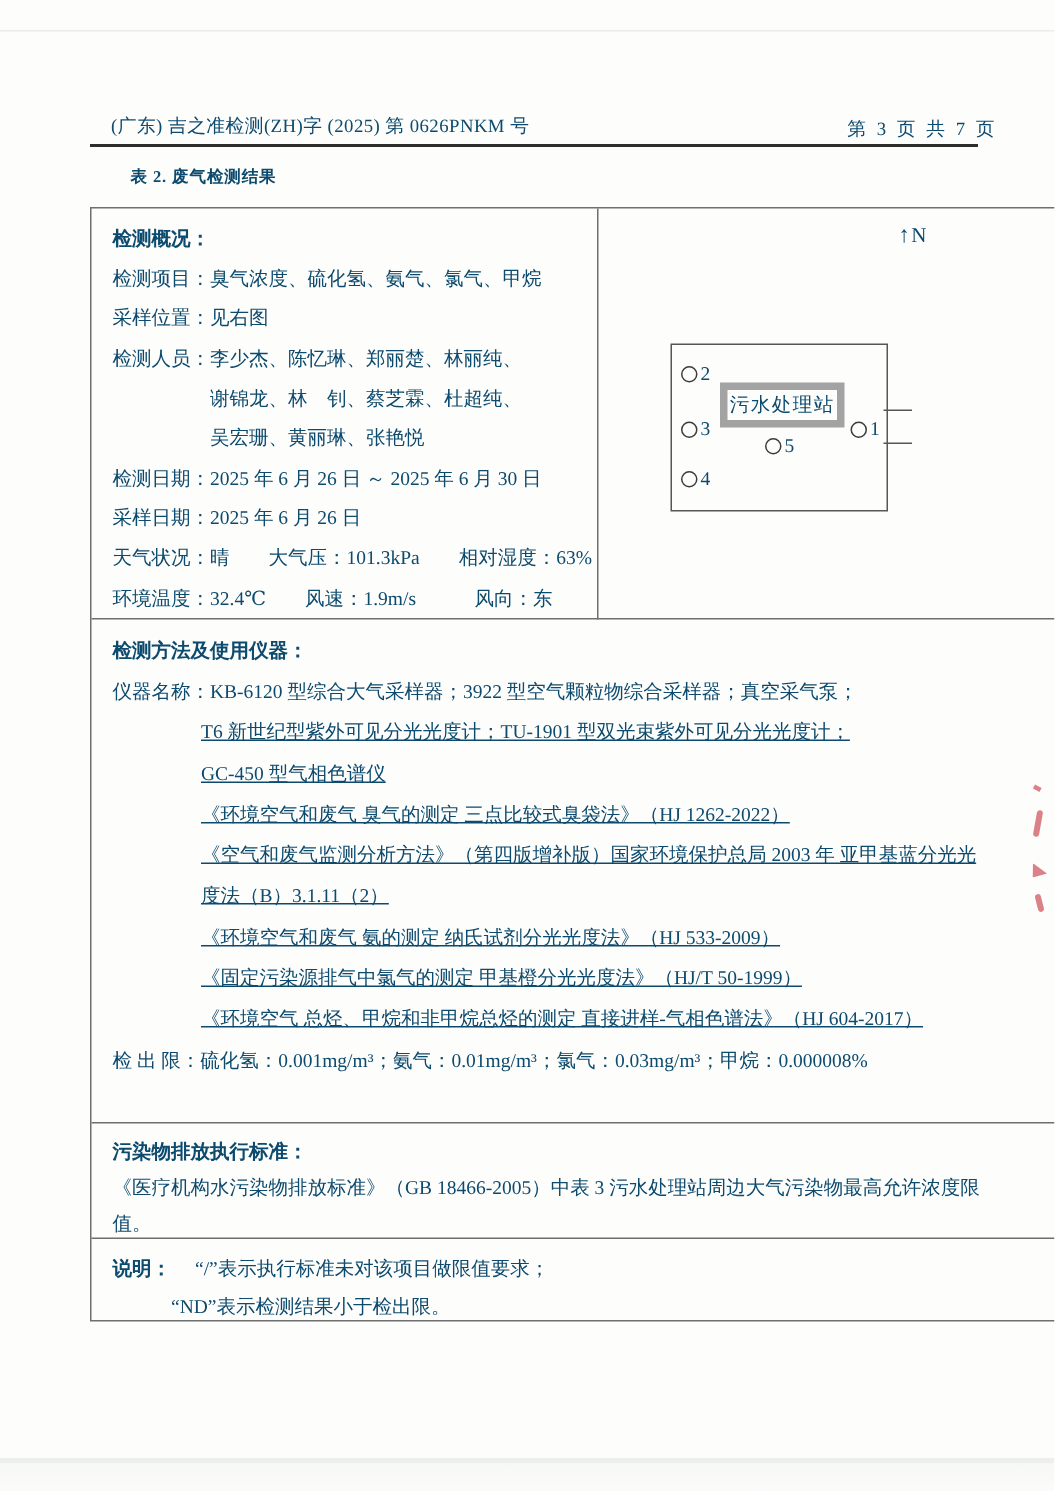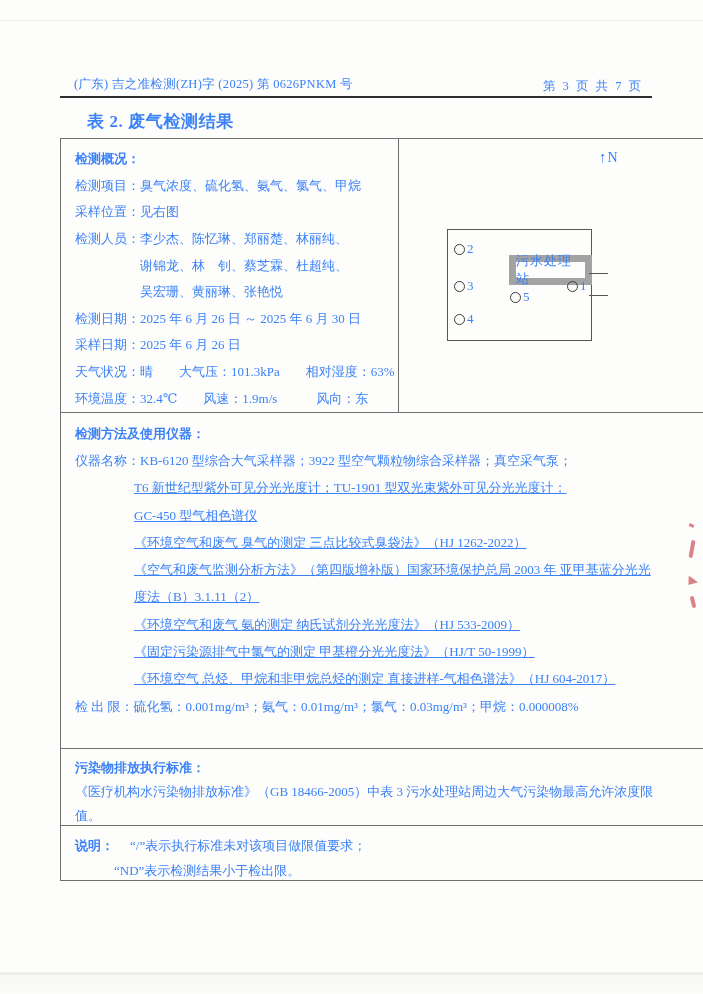--- a/index.html
+++ b/index.html
@@ -2,36 +2,36 @@
 <html><head>
 <meta charset="utf-8">
 <style>
   html,body{margin:0;padding:0;background:#ffffff;}
   .page{
     position:relative;
     width:703px;height:994px;
     background:#fdfdfc;
     overflow:hidden;
     font-family:"Liberation Serif","DejaVu Serif",serif;
-    color:#3b82f6;
+    color:#0c4a6e;
   }
   .paper-top-edge{
     position:absolute;left:0;top:20px;width:703px;height:1px;
     background:#ececea;
   }
   .paper-bottom-edge{
     position:absolute;left:0;top:972px;width:703px;height:22px;
     background:linear-gradient(#dfe3db 0 3px,#f2f4ef 3px,#fafaf7);
     opacity:.55;
   }
   
   .hdr-left{position:absolute;left:74px;top:76px;font-size:12.5px;letter-spacing:.3px;}
-  .hdr-right{position:absolute;right:60px;top:78px;font-size:12.5px;letter-spacing:2px;}
+  .hdr-right{position:absolute;right:38px;top:78px;font-size:12.5px;letter-spacing:2px;}
   .hdr-rule{position:absolute;left:60px;top:96px;width:592px;height:2px;background:#2e2e2e;}
-  .doc-title{position:absolute;left:87px;top:110px;font-size:17px;font-weight:bold;letter-spacing:.6px;}
+  .doc-title{position:absolute;left:87px;top:110px;font-size:11px;font-weight:bold;letter-spacing:.6px;}
 
   
   .tbl{
     position:absolute;left:60px;top:138px;width:696px;height:743px;
     border:1px solid #6f6f6f;box-sizing:border-box;
     font-size:13px;
   }
   .sec{position:relative;box-sizing:border-box;border-bottom:1px solid #6f6f6f;}
   .sec:last-child{border-bottom:none;}
   .sec1{height:274px;}
@@ -47,22 +47,22 @@
   .sec4 .line{height:25px;gap:16px;}
   .bold{font-weight:bold;}
   .ind-staff{padding-left:65px;}
   .ind-body{padding-left:59px;text-decoration:underline;}
   .ind-note{padding-left:39px;}
 
   
   .north{position:absolute;left:538px;top:10px;font-size:14px;letter-spacing:1px;}
   .north .arr{font-size:15px;}
   .site-rect{position:absolute;left:386px;top:90px;width:145px;height:112px;border:1px solid #565656;box-sizing:border-box;}
-  .station-box{position:absolute;left:419px;top:116px;width:83px;height:30px;border:7px solid #a3a3a3;box-sizing:border-box;
-    display:flex;align-items:center;justify-content:center;font-size:13px;letter-spacing:1px;margin-left:29px;}
+  .station-box{position:absolute;left:419px;top:116px;width:83px;height:30px;border:5px solid #a3a3a3;box-sizing:border-box;
+    display:flex;align-items:center;justify-content:center;font-size:13px;letter-spacing:1px;}
   .pt{position:absolute;display:flex;align-items:center;font-size:13px;}
   .pt .circ{width:11px;height:11px;border:1px solid #3c3c3c;border-radius:50%;margin-right:2px;box-sizing:border-box;}
   .pt1{left:506px;top:139px;}
   .pt2{left:393px;top:102px;}
   .pt3{left:393px;top:139px;}
   .pt4{left:393px;top:172px;}
   .pt5{left:449px;top:150px;}
   .gate-tick{position:absolute;width:19px;height:1px;background:#565656;}
   .gate-t1{left:528px;top:134px;}
   .gate-t2{left:528px;top:156px;}

